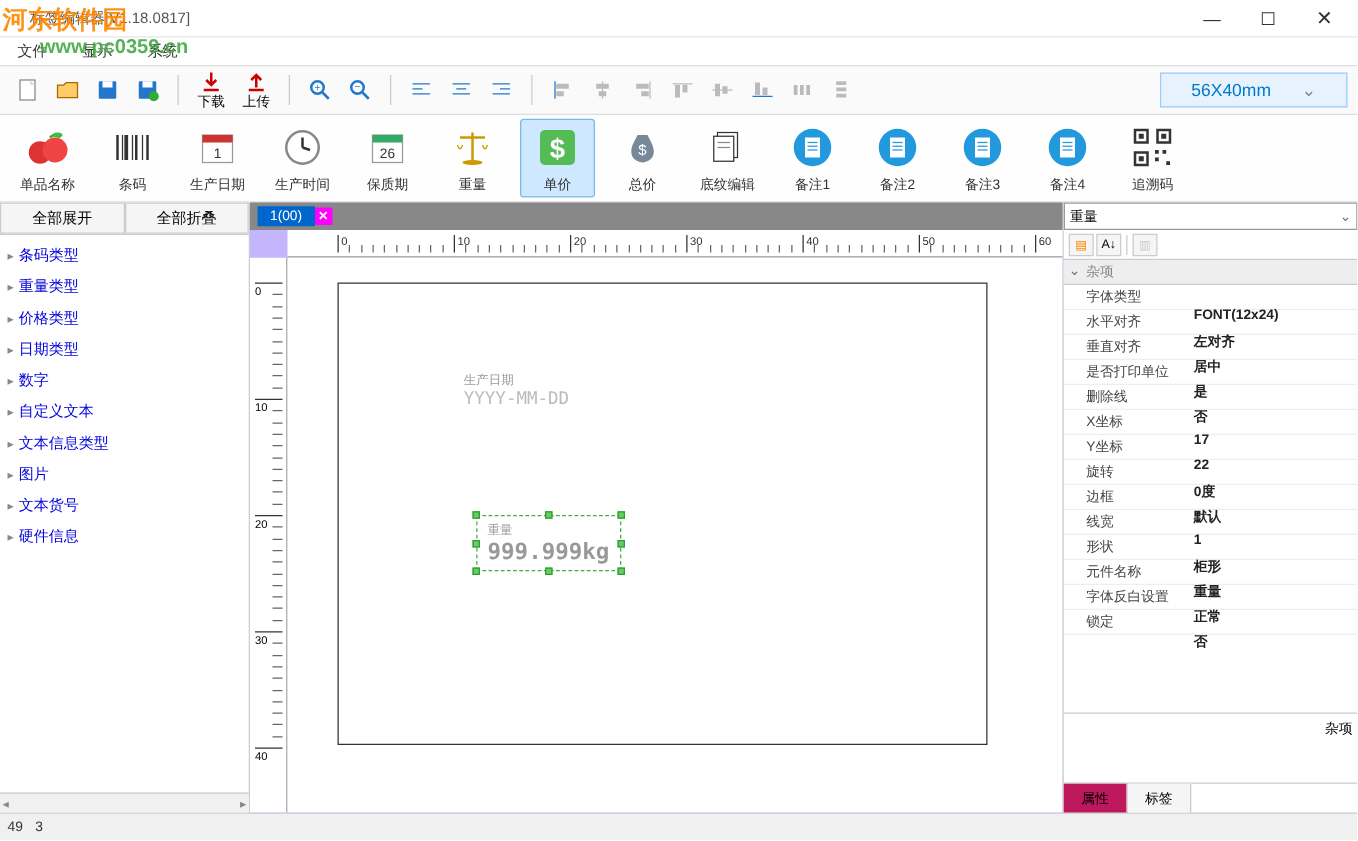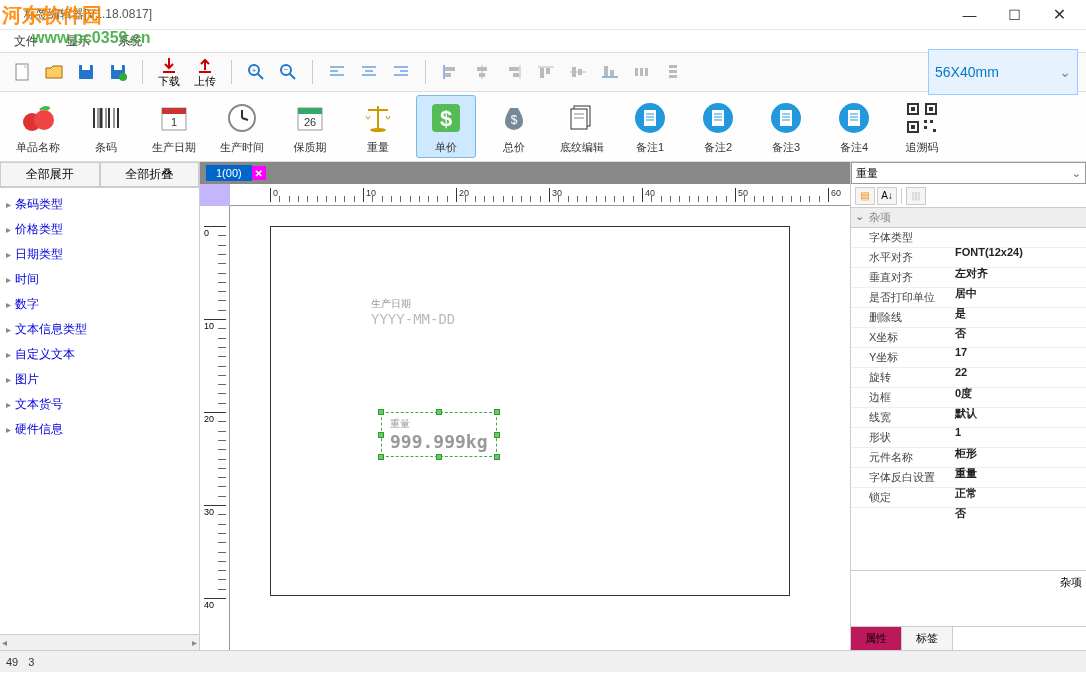--- a/index.html
+++ b/index.html
@@ -15,21 +15,21 @@
 .watermark .sub { font-size: 16px; color: #4a4; display: block; margin-left: 30px; }
 
 .menubar { height: 22px; display: flex; align-items: center; padding-left: 8px; gap: 16px; color: #333; }
 .menu-item { padding: 2px 6px; }
 
 .toolbar1 { height: 40px; border: 1px solid #ddd; border-left: none; border-right: none; display: flex; align-items: center; padding: 0 8px; gap: 4px; background: #fafafa; }
 .tb-btn { width: 28px; height: 28px; display: flex; align-items: center; justify-content: center; border-radius: 2px; }
 .tb-sep { width: 1px; height: 24px; background: #ccc; margin: 0 6px; }
 .tb-labeled { display: flex; flex-direction: column; align-items: center; font-size: 11px; width: 32px; }
 
-.size-selector { margin-left: auto; border: 1px solid #9cf; background: #e6f3ff; width: 150px; height: 46px; display: flex; align-items: center; padding: 0 6px; color: #07c; font-size: 14px; }
+.size-selector { margin-left: auto; border: 1px solid #9cf; background: #e6f3ff; width: 150px; height: 28px; display: flex; align-items: center; padding: 0 24px; color: #07c; font-size: 14px; }
 
 .toolbar2 { height: 70px; border-bottom: 1px solid #ddd; display: flex; align-items: center; padding: 0 8px; gap: 8px; background: #fefefe; }
 .tool-item { display: flex; flex-direction: column; align-items: center; gap: 2px; width: 60px; }
 .tool-item.selected { background: #cde8ff; border: 1px solid #7ab8e6; border-radius: 3px; padding: 2px; }
 .tool-icon { width: 40px; height: 40px; display: flex; align-items: center; justify-content: center; }
 .tool-label { font-size: 11px; color: #333; }
 
 .main-area { display: flex; height: 488px; }
 
 .sidebar-left { width: 200px; border-right: 1px solid #ccc; display: flex; flex-direction: column; }
@@ -414,26 +414,26 @@
   </div>
 
 <div class="main-area">
   <div class="sidebar-left">
     <div class="sidebar-buttons">
       <button class="sidebar-btn">全部展开</button>
       <button class="sidebar-btn">全部折叠</button>
     </div>
     <div class="tree-list" id="treelist">
         <div class="tree-item">条码类型</div>
+        <div class="tree-item">重量类型</div>
         <div class="tree-item">价格类型</div>
         <div class="tree-item">日期类型</div>
-        <div class="tree-item">时间</div>
         <div class="tree-item">数字</div>
+        <div class="tree-item">自定义文本</div>
         <div class="tree-item">文本信息类型</div>
-        <div class="tree-item">自定义文本</div>
         <div class="tree-item">图片</div>
         <div class="tree-item">文本货号</div>
         <div class="tree-item">硬件信息</div>
       </div>
     <div class="scroll-h">
         <span>◂</span>
         <span>▸</span>
       </div>
   </div>
 

